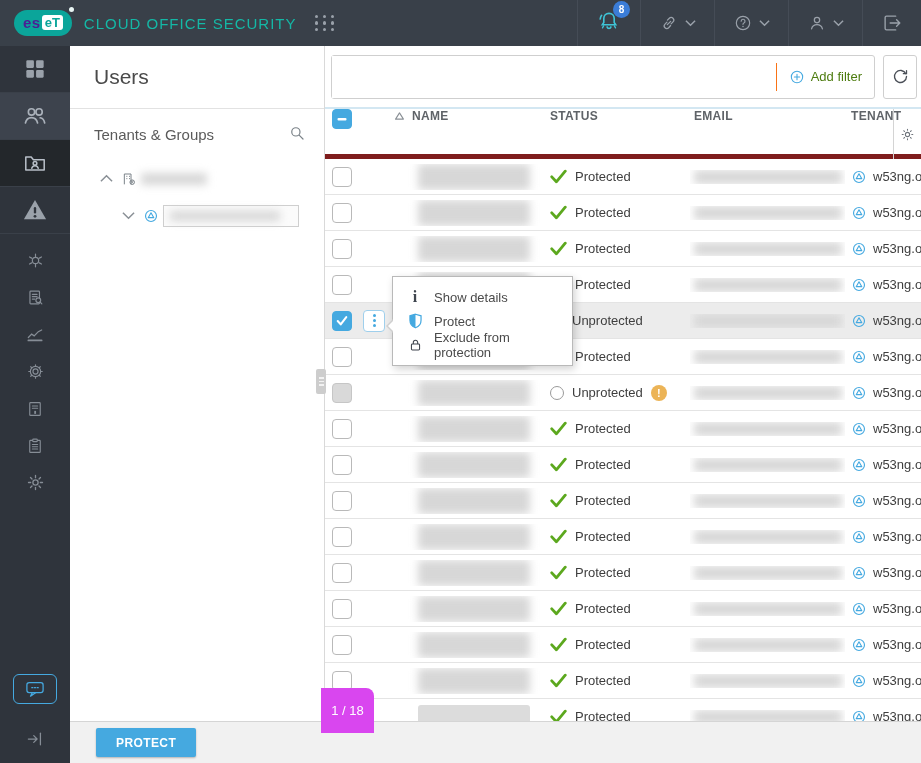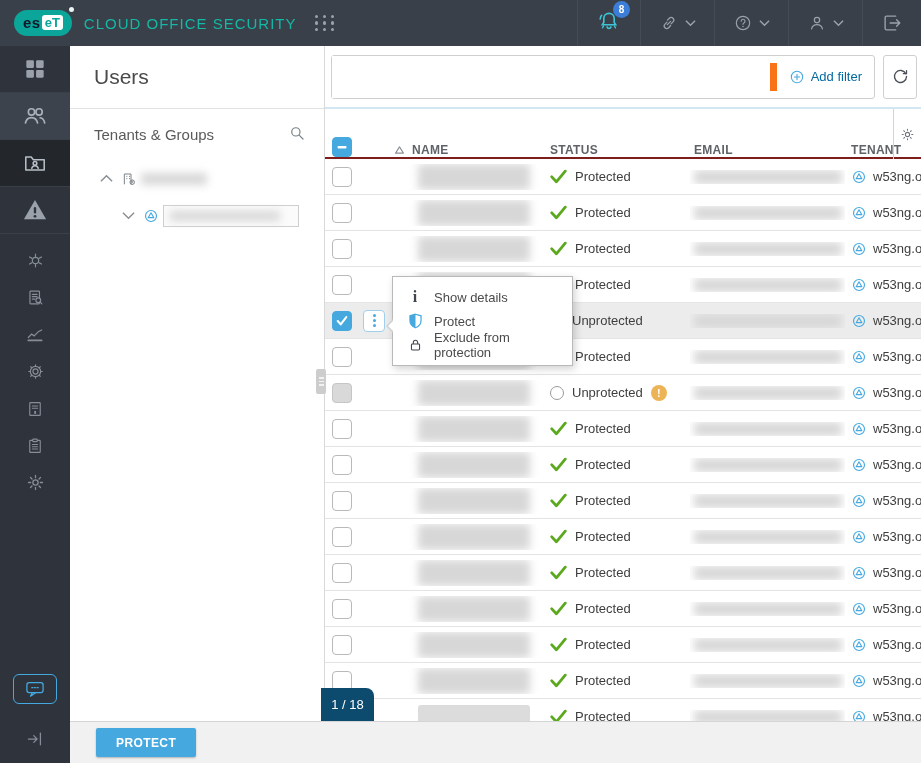--- a/index.html
+++ b/index.html
@@ -5,21 +5,21 @@
   * { margin:0; padding:0; box-sizing:border-box; }
   html,body { width:921px; height:763px; overflow:hidden; background:#fff;
     font-family:"Liberation Sans", sans-serif; color:#4a4a4a; }
   .stage { position:relative; width:921px; height:763px; overflow:hidden; }
 
   
   .app-header { position:absolute; left:0; top:0; width:921px; height:46px;
     background:#394049; display:flex; align-items:center; z-index:30; }
   .logo-pill { margin-left:14px; background:#0ba59a; border-radius:16px;
     padding:4px 9px 5px 9px; display:flex; align-items:center; position:relative; }
-  .logo-es { color:#0f172a; font-weight:bold; font-size:15px; letter-spacing:.5px; }
+  .logo-es { color:#4c1d95; font-weight:bold; font-size:15px; letter-spacing:.5px; }
   .logo-et { background:#fff; color:#0ba59a; font-weight:bold; font-size:13px;
     border-radius:3px; padding:0 3px; margin-left:1px; }
   .logo-r { position:absolute; right:-2px; top:-3px; width:5px; height:5px;
     border-radius:50%; background:#e8f5f4; }
   .product-title { color:#14b8a6; font-size:15px; letter-spacing:1px; margin-left:12px; }
   .waffle { margin-left:18px; display:grid; grid-template-columns:repeat(3,5px);
     grid-gap:3px; cursor:pointer; }
   .waffle i { width:3.5px; height:3.5px; border-radius:50%; background:#9aa1aa; display:block; }
   .hdr-right { margin-left:auto; display:flex; align-items:stretch; height:46px; }
   .hdr-btn { display:flex; align-items:center; justify-content:center; gap:6px;
@@ -64,28 +64,28 @@
   .splitter i { width:5px; height:1.5px; background:#f2f2f2; display:block; }
 
   
   .main { position:absolute; left:325px; top:46px; width:596px; height:675px; background:#fff; }
   .toolbar { height:63px; display:flex; align-items:center; padding:0 4px 0 6px;
     border-bottom:2px solid #d3e7f2; }
   .filter-box { flex:1; height:44px; border:1px solid #cfcfcf; border-radius:3px;
     display:flex; align-items:center; background:#fff; }
   .filter-input { flex:1; border:none; outline:none; height:100%; font-size:13px; padding:0 10px;
     font-family:"Liberation Sans", sans-serif; }
-  .add-filter { display:flex; align-items:center; gap:6px; color:#0369a1; font-size:13px;
-    padding:0 12px; border-left:7px solid #f97316; height:28px; cursor:pointer; white-space:nowrap; }
+  .add-filter { display:flex; align-items:center; gap:6px; color:#4d7c0f; font-size:13px;
+    padding:0 12px; border-left:1px solid #f97316; height:28px; cursor:pointer; white-space:nowrap; }
   .refresh-btn { width:34px; height:44px; margin-left:8px; border:1px solid #cfcfcf;
     border-radius:3px; display:flex; align-items:center; justify-content:center;
     background:#fff; cursor:pointer; }
 
   
-  .thead { height:50px; display:flex; align-items:flex-end; border-bottom:2px solid #7f1d1d;
+  .thead { height:50px; display:flex; align-items:flex-start; border-bottom:5px solid #7f1d1d;
     font-size:12px; font-weight:bold; color:#5f6368; letter-spacing:.3px; position:relative; }
   .c-check { width:33px; display:flex; justify-content:center; flex:none; }
   .c-kebab { width:32px; flex:none; display:flex; align-items:center; justify-content:center; }
   .c-name { width:150px; flex:none; display:flex; align-items:center; overflow:hidden; }
   .c-status { width:150px; flex:none; display:flex; align-items:center; gap:8px; padding-left:10px; overflow:hidden; }
   .c-email { width:155px; flex:none; display:flex; align-items:center; padding-left:4px; overflow:hidden; }
   .c-tenant { flex:1; display:flex; align-items:center; gap:6px; padding-left:6px; overflow:hidden; white-space:nowrap; }
   .thead .c-name { gap:7px; padding-left:10px; }
   .thead .gear-col { position:absolute; right:0; top:0; width:28px; height:50px;
     border-left:1px solid #d4d4d4; display:flex; align-items:center; justify-content:center; cursor:pointer; }
@@ -117,22 +117,22 @@
     border-top:7px solid transparent; border-bottom:7px solid transparent; border-right:7px solid #cfcfcf; }
   .ctx-arrow:after { content:""; position:absolute; left:1.5px; top:-6px; width:0; height:0;
     border-top:6px solid transparent; border-bottom:6px solid transparent; border-right:6px solid #fff; }
   .ctx-title { font-weight:bold; font-size:13px; color:#3c3c3c; padding:3px 14px 8px 14px; }
   .ctx-item { display:flex; align-items:center; gap:11px; padding:3px 14px; height:24px;
     font-size:13px; color:#4a4a4a; cursor:pointer; }
   .ctx-ico { width:16px; display:flex; justify-content:center; flex:none; }
   .info-i { font-family:"Liberation Serif", serif; font-weight:bold; font-size:16px; color:#3f454e; line-height:1; }
 
   
-  .page-badge { position:absolute; left:321px; top:688px; width:53px; height:33px;
-    background:#0c4a6e; color:#fff; font-size:13px; display:flex; align-items:center;
+  .page-badge { position:absolute; left:321px; top:688px; width:53px; height:45px;
+    background:#d946ef; color:#fff; font-size:13px; display:flex; align-items:center;
     justify-content:center; border-top-right-radius:8px; z-index:35; }
   .footer { position:absolute; left:70px; top:721px; width:851px; height:42px;
     background:#f1f1f1; border-top:1px solid #d5d5d5; display:flex; align-items:center; z-index:34; }
   .btn { height:29px; font-size:12px; font-weight:bold; letter-spacing:.4px; border:none;
     border-radius:2px; padding:0 20px; cursor:pointer; font-family:"Liberation Sans", sans-serif; }
   .btn-protect { margin-left:26px; background:#45a9e0; color:#fff; box-shadow:0 1px 2px rgba(0,0,0,.25); }
   .btn-unprotect { margin-left:27px; background:#dcdcdc; color:#9a9a9a; cursor:default; }
 </style>
 </head>
 <body>

